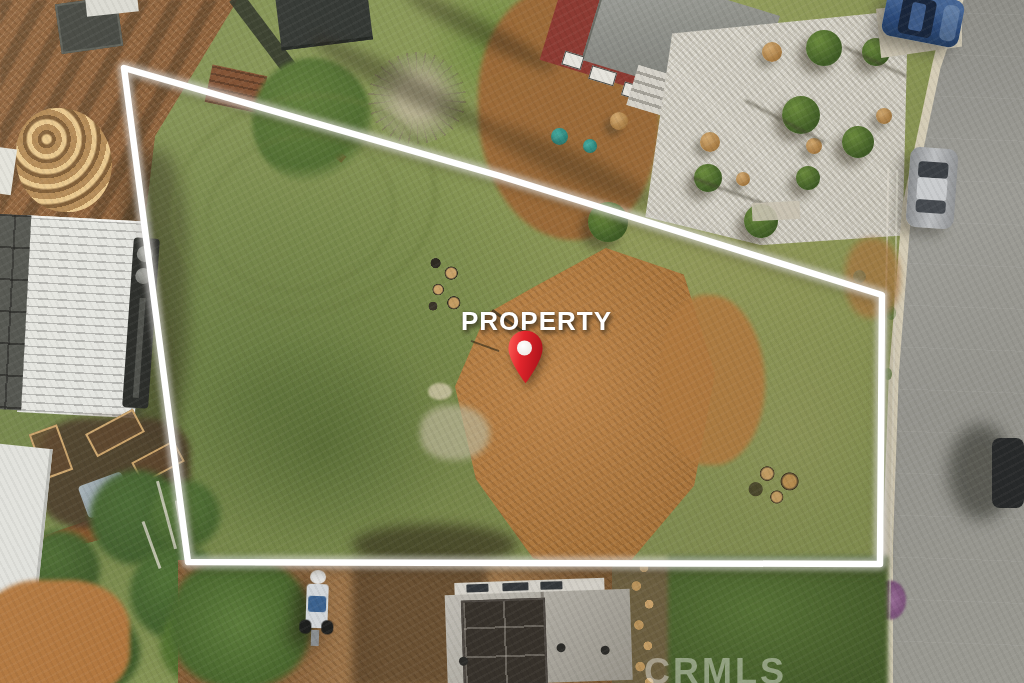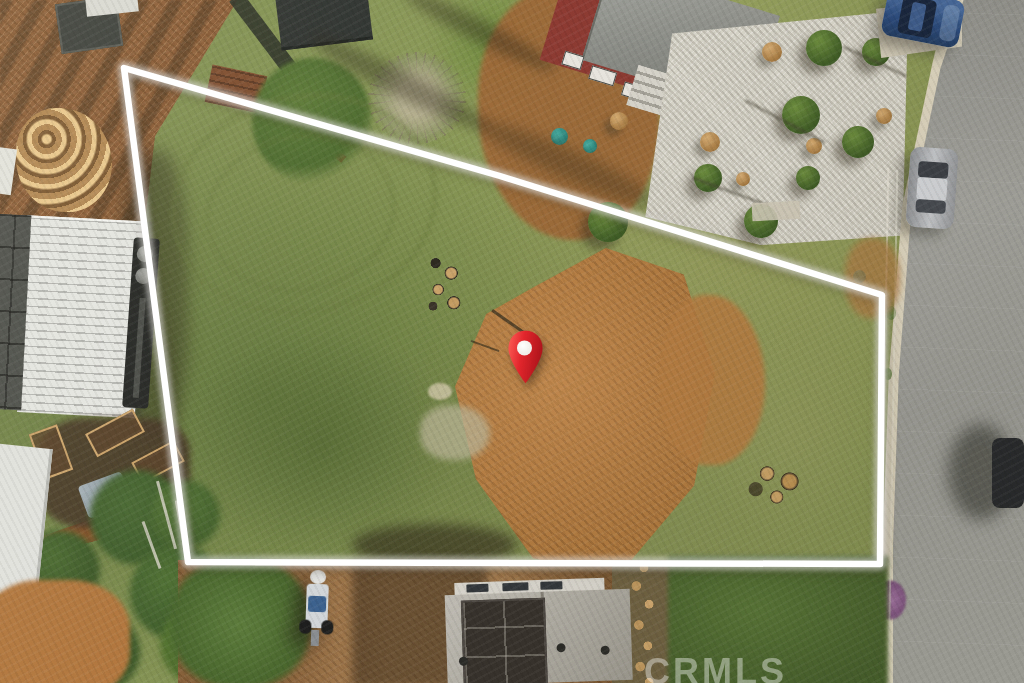--- a/index.html
+++ b/index.html
@@ -298,20 +298,21 @@
   <svg class="abs" width="1024" height="683" viewBox="0 0 1024 683" style="left:0;top:0;z-index:10;filter:drop-shadow(2px 3px 4px rgba(50,42,25,.45));">
     <defs>
       <filter id="glowblur" x="-20%" y="-20%" width="140%" height="140%">
         <feGaussianBlur stdDeviation="2.5"></feGaussianBlur>
       </filter>
     </defs>
     <polygon points="124,68 500,176 882,295 880,564 188,562" fill="none" stroke="rgba(255,255,255,.5)" stroke-width="13" stroke-linejoin="round" filter="url(#glowblur)"></polygon>
     <polygon points="124,68 500,176 882,295 880,564 188,562" fill="none" stroke="#ffffff" stroke-width="6.5" stroke-linejoin="round"></polygon>
   </svg>
 
+  <div class="abs lbl-property" style="left:461px;top:306px;z-index:11;">PROPERTY</div>
 
   <svg class="abs" viewBox="0 0 60 84" style="left:505px;top:327px;width:41px;height:61px;z-index:11;
               filter:drop-shadow(3px 5px 4px rgba(40,25,10,.45));">
     <defs>
       <linearGradient id="pinGrad" x1="0" y1="0" x2="1" y2="0.25">
         <stop offset="0" stop-color="#ff6058"></stop>
         <stop offset="0.45" stop-color="#e2262c"></stop>
         <stop offset="1" stop-color="#b0151c"></stop>
       </linearGradient>
       <radialGradient id="holeGrad" cx="0.4" cy="0.35" r="0.9">

